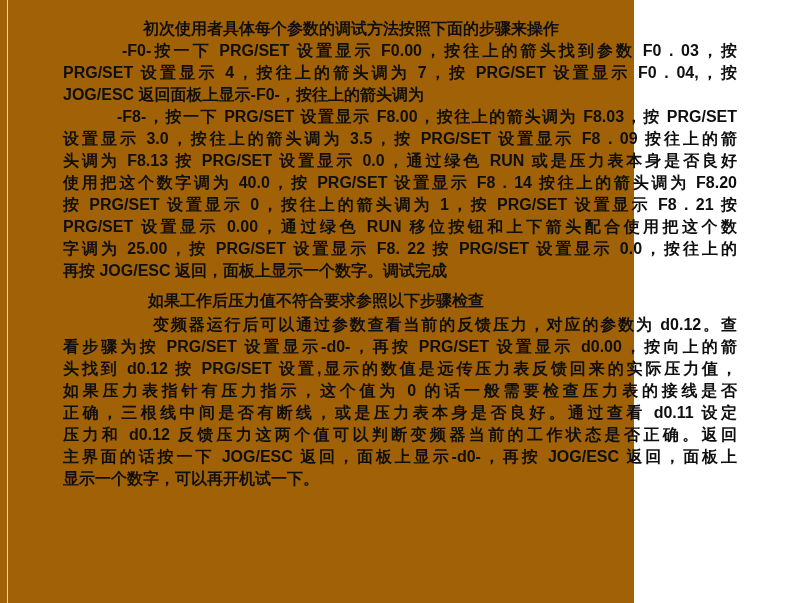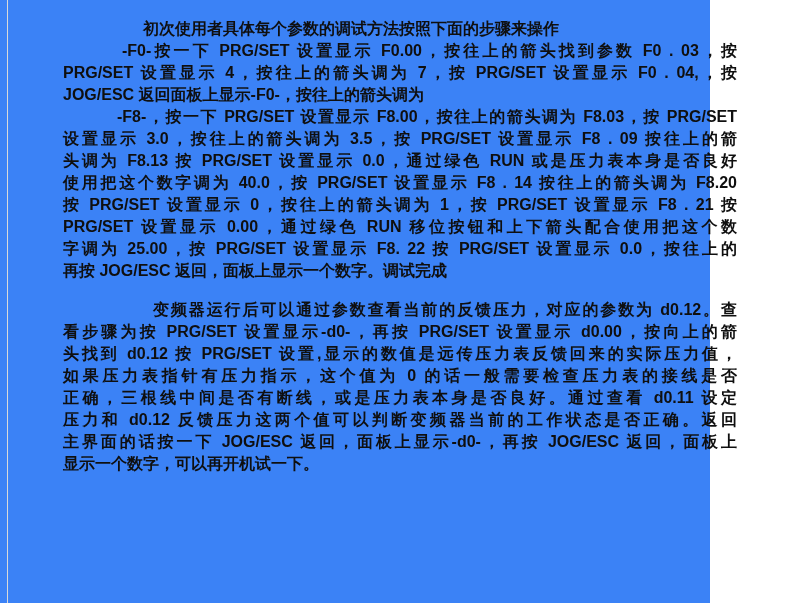--- a/index.html
+++ b/index.html
@@ -5,23 +5,23 @@
   html, body {
     margin: 0;
     padding: 0;
     width: 793px;
     height: 603px;
     overflow: hidden;
     background: #ffffff;
   }
   .page {
     position: relative;
-    width: 710px;
+    width: 634px;
     height: 603px;
-    background: #3b82f6;
+    background: #a16207;
   }
   .edge-line {
     position: absolute;
     left: 7px;
     top: 0;
     width: 1px;
     height: 603px;
     background: #d9d9d9;
   }
   .text-area {
@@ -56,21 +56,22 @@
       <div class="line fill">PRG/SET 设置显示 4，按往上的箭头调为 7，按 PRG/SET 设置显示 F0 . 04,，按</div>
       <div class="line">JOG/ESC 返回面板上显示-F0-，按往上的箭头调为</div>
       <div class="line fill" style="text-indent: 54px;">-F8-，按一下 PRG/SET 设置显示 F8.00，按往上的箭头调为 F8.03，按 PRG/SET</div>
       <div class="line fill">设置显示 3.0，按往上的箭头调为 3.5，按 PRG/SET 设置显示 F8 . 09 按往上的箭</div>
       <div class="line fill">头调为 F8.13 按 PRG/SET 设置显示 0.0，通过绿色 RUN 或是压力表本身是否良好</div>
       <div class="line fill">使用把这个数字调为 40.0，按 PRG/SET 设置显示 F8 . 14 按往上的箭头调为 F8.20</div>
       <div class="line fill">按 PRG/SET 设置显示 0，按往上的箭头调为 1，按 PRG/SET 设置显示 F8 . 21 按</div>
       <div class="line fill">PRG/SET 设置显示 0.00，通过绿色 RUN 移位按钮和上下箭头配合使用把这个数</div>
       <div class="line fill">字调为 25.00，按 PRG/SET 设置显示 F8. 22 按 PRG/SET 设置显示 0.0，按往上的</div>
       <div class="line">再按 JOG/ESC 返回，面板上显示一个数字。调试完成</div>
-      <div class="line fill" style="text-indent: 90px; margin-top: 17px;">变频器运行后可以通过参数查看当前的反馈压力，对应的参数为 d0.12。查</div>
+      <div class="line" style="text-indent: 85px; margin-top: 8px;">如果工作后压力值不符合要求参照以下步骤检查</div>
+      <div class="line fill" style="text-indent: 90px; margin-top: 2px;">变频器运行后可以通过参数查看当前的反馈压力，对应的参数为 d0.12。查</div>
       <div class="line fill">看步骤为按 PRG/SET 设置显示-d0-，再按 PRG/SET 设置显示 d0.00，按向上的箭</div>
       <div class="line fill">头找到 d0.12 按 PRG/SET 设置,显示的数值是远传压力表反馈回来的实际压力值，</div>
       <div class="line fill">如果压力表指针有压力指示，这个值为 0 的话一般需要检查压力表的接线是否</div>
       <div class="line fill">正确，三根线中间是否有断线，或是压力表本身是否良好。通过查看 d0.11 设定</div>
       <div class="line fill">压力和 d0.12 反馈压力这两个值可以判断变频器当前的工作状态是否正确。返回</div>
       <div class="line fill">主界面的话按一下 JOG/ESC 返回，面板上显示-d0-，再按 JOG/ESC 返回，面板上</div>
       <div class="line">显示一个数字，可以再开机试一下。</div>
     </div>
 </div>
 

